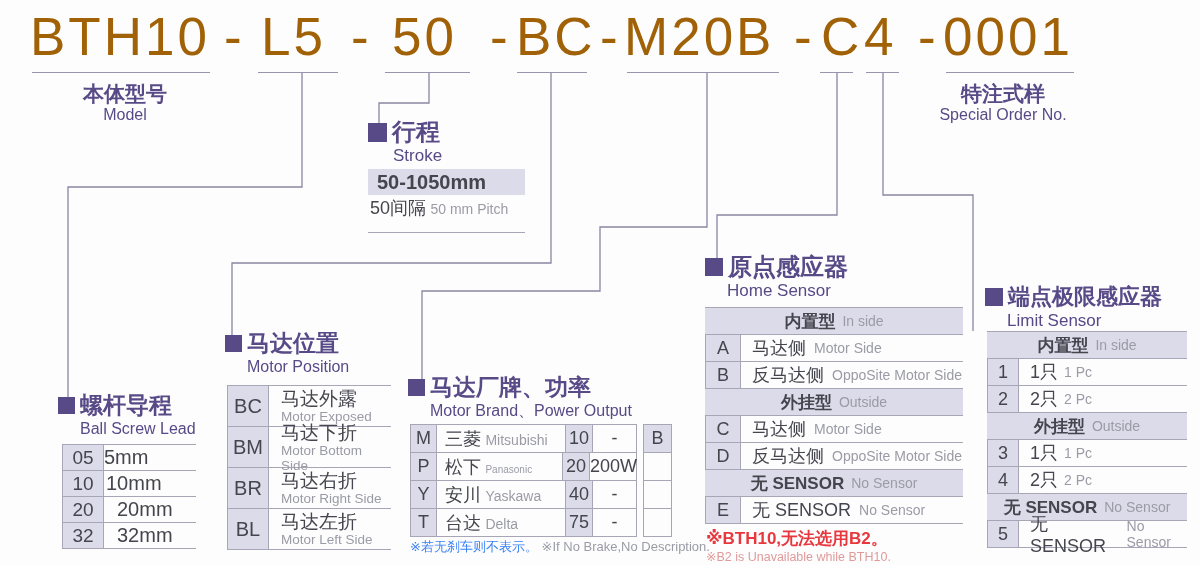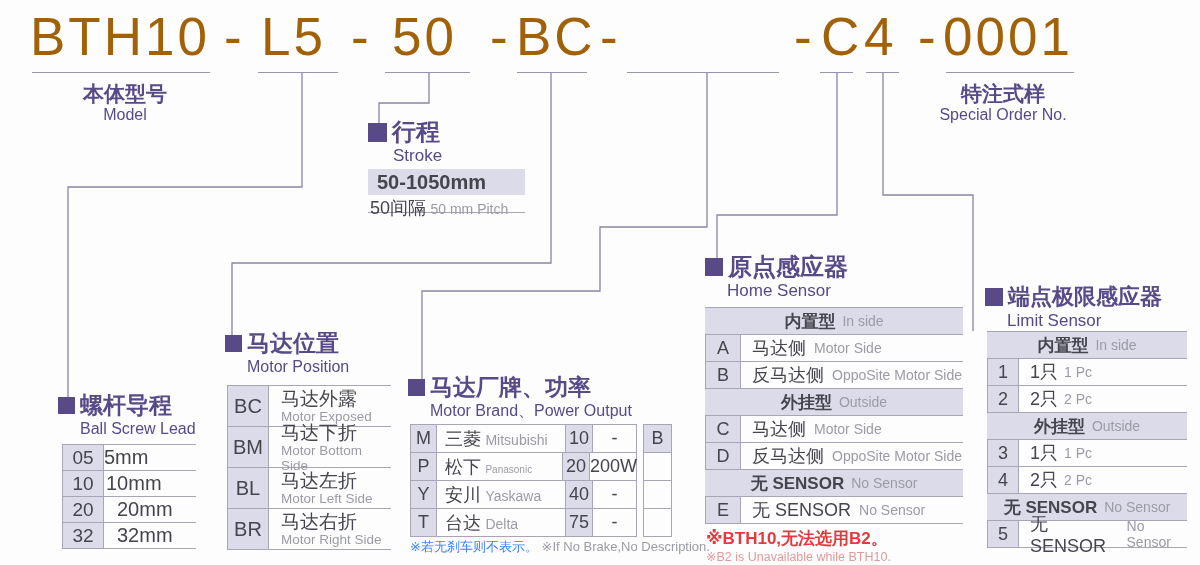--- a/index.html
+++ b/index.html
@@ -52,20 +52,21 @@
   </svg>
 
   <span class="seg" style="left:30px">BTH10</span>
   <span class="dash" style="left:224px">-</span>
   <span class="seg" style="left:261px">L5</span>
   <span class="dash" style="left:351px">-</span>
   <span class="seg" style="left:392px">50</span>
   <span class="dash" style="left:490px">-</span>
   <span class="seg" style="left:516px">BC</span>
   <span class="dash" style="left:600px">-</span>
+  <span class="seg" style="left:624px">M20B</span>
   <span class="dash" style="left:794px">-</span>
   <span class="seg" style="left:821px">C</span>
   <span class="seg" style="left:864px">4</span>
   <span class="dash" style="left:918px">-</span>
   <span class="seg" style="left:943px">0001</span>
 
   <div class="useg" style="left:32px;width:178px"></div>
   <div class="useg" style="left:258px;width:80px"></div>
   <div class="useg" style="left:385px;width:85px"></div>
   <div class="useg" style="left:517px;width:70px"></div>
@@ -85,21 +86,21 @@
   </div>
 
   <div class="sec" style="left:368px;top:119px">
     <div class="sec-h">
       <span class="bullet big"></span>
       <span class="t" style="font-size:24px">行程</span>
     </div>
     <div class="sec-en" style="margin-left:25px;font-size:17px">Stroke</div>
     <div style="margin-top:4px;width:157px;height:26px;background:#dcdbe9;line-height:26px;padding-left:9px;box-sizing:border-box;
                 font-size:20px;font-weight:bold;color:#45454e">50-1050mm</div>
-    <div style="width:157px;height:18px;border-bottom:1px solid #a8a5b6;line-height:26px;padding-left:2px;box-sizing:border-box">
+    <div style="width:157px;height:38px;border-bottom:1px solid #a8a5b6;line-height:26px;padding-left:2px;box-sizing:border-box">
       <span class="zhv" style="font-size:18px">50间隔</span>
       <span class="env" style="font-size:14px">50 mm Pitch</span>
     </div>
   </div>
 
   <div class="sec" style="left:58px;top:392px">
     <div class="sec-h">
       <span class="bullet"></span>
       <span class="t">螺杆导程</span>
     </div>
@@ -140,31 +141,31 @@
       </span>
     </div>
     <div class="row" style="height:40px">
       <span class="codec" style="width:40px;font-size:20px">BM</span>
       <span style="padding-left:12px">
         <span class="zhv" style="display:block;font-size:19px;line-height:21px">马达下折</span>
         <span class="env" style="display:block;font-size:13.5px;line-height:15px">Motor Bottom Side</span>
       </span>
     </div>
     <div class="row" style="height:40px">
+      <span class="codec" style="width:40px;font-size:20px">BR</span>
+      <span style="padding-left:12px">
+        <span class="zhv" style="display:block;font-size:19px;line-height:21px">马达右折</span>
+        <span class="env" style="display:block;font-size:13.5px;line-height:15px">Motor Right Side</span>
+      </span>
+    </div>
+    <div class="row" style="height:40px">
       <span class="codec" style="width:40px;font-size:20px">BL</span>
       <span style="padding-left:12px">
         <span class="zhv" style="display:block;font-size:19px;line-height:21px">马达左折</span>
         <span class="env" style="display:block;font-size:13.5px;line-height:15px">Motor Left Side</span>
-      </span>
-    </div>
-    <div class="row" style="height:40px">
-      <span class="codec" style="width:40px;font-size:20px">BR</span>
-      <span style="padding-left:12px">
-        <span class="zhv" style="display:block;font-size:19px;line-height:21px">马达右折</span>
-        <span class="env" style="display:block;font-size:13.5px;line-height:15px">Motor Right Side</span>
       </span>
     </div>
   </div>
 
   <div class="sec" style="left:408px;top:374px">
     <div class="sec-h">
       <span class="bullet"></span>
       <span class="t">马达厂牌、功率</span>
     </div>
     <div class="sec-en">Motor Brand、Power Output</div>

